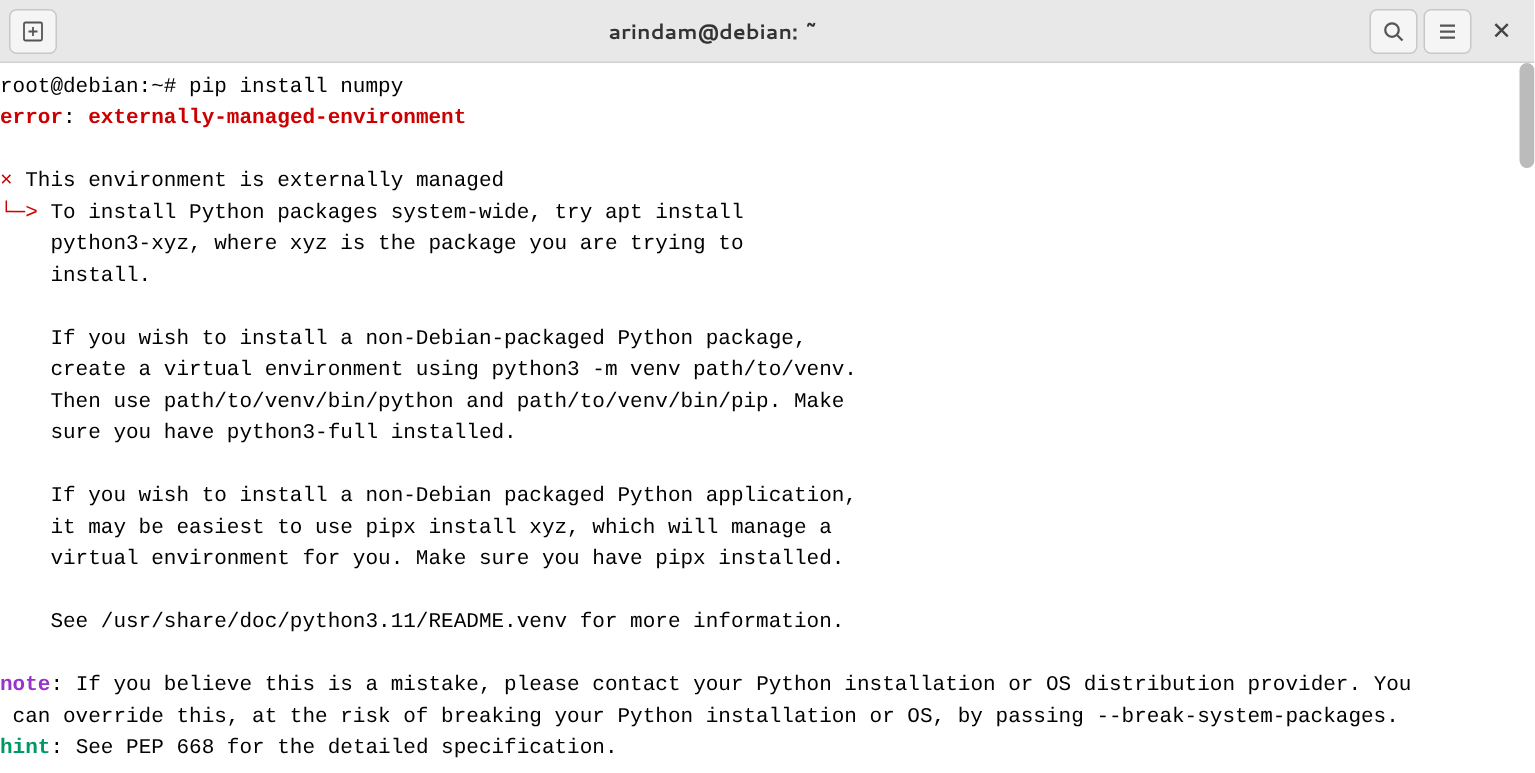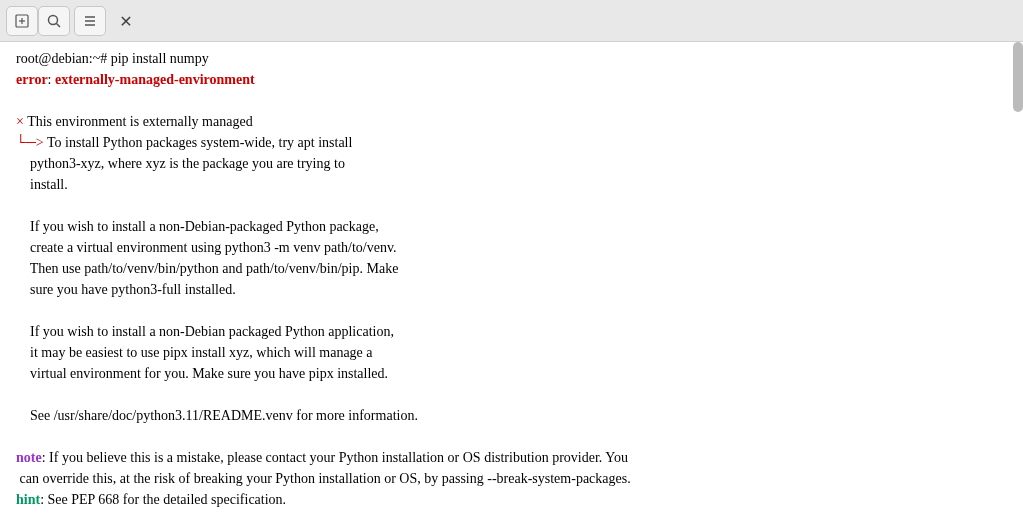--- a/index.html
+++ b/index.html
@@ -60,26 +60,26 @@
       width: 32px;
       height: 30px;
       display: flex;
       align-items: center;
       justify-content: center;
       cursor: pointer;
       font-size: 16px;
       color: #444;
     }
     .terminal {
-      padding: 6px 16px;
+      padding: 6px 0;
       background: #ffffff;
       color: #000000;
       line-height: 1.5;
       white-space: pre;
-      font-family: Liberation Serif, serif;
+      font-family: Liberation Mono, monospace;
       font-size: 14px;
       height: calc(100% - 42px);
       overflow: hidden;
       position: relative;
     }
     .scrollbar {
       position: absolute;
       right: 0;
       top: 42px;
       width: 10px;
@@ -100,20 +100,21 @@
 <div class="titlebar">
   <div class="titlebar-left">
     <div class="titlebar-btn">
       <svg viewBox="0 0 16 16">
         <rect x="2" y="2" width="12" height="12" fill="none" stroke="#555" stroke-width="1.2" rx="1"></rect>
         <line x1="8" y1="5" x2="8" y2="11" stroke="#555" stroke-width="1.2"></line>
         <line x1="5" y1="8" x2="11" y2="8" stroke="#555" stroke-width="1.2"></line>
       </svg>
     </div>
   </div>
+  <div class="titlebar-center">arindam@debian: ~</div>
   <div class="titlebar-right">
     <div class="titlebar-btn">
       <svg viewBox="0 0 16 16">
         <circle cx="7" cy="7" r="4.5" fill="none" stroke="#555" stroke-width="1.5"></circle>
         <line x1="10.5" y1="10.5" x2="14" y2="14" stroke="#555" stroke-width="1.5"></line>
       </svg>
     </div>
     <div class="titlebar-btn">
       <svg viewBox="0 0 16 16">
         <line x1="3" y1="4" x2="13" y2="4" stroke="#555" stroke-width="1.5"></line>

